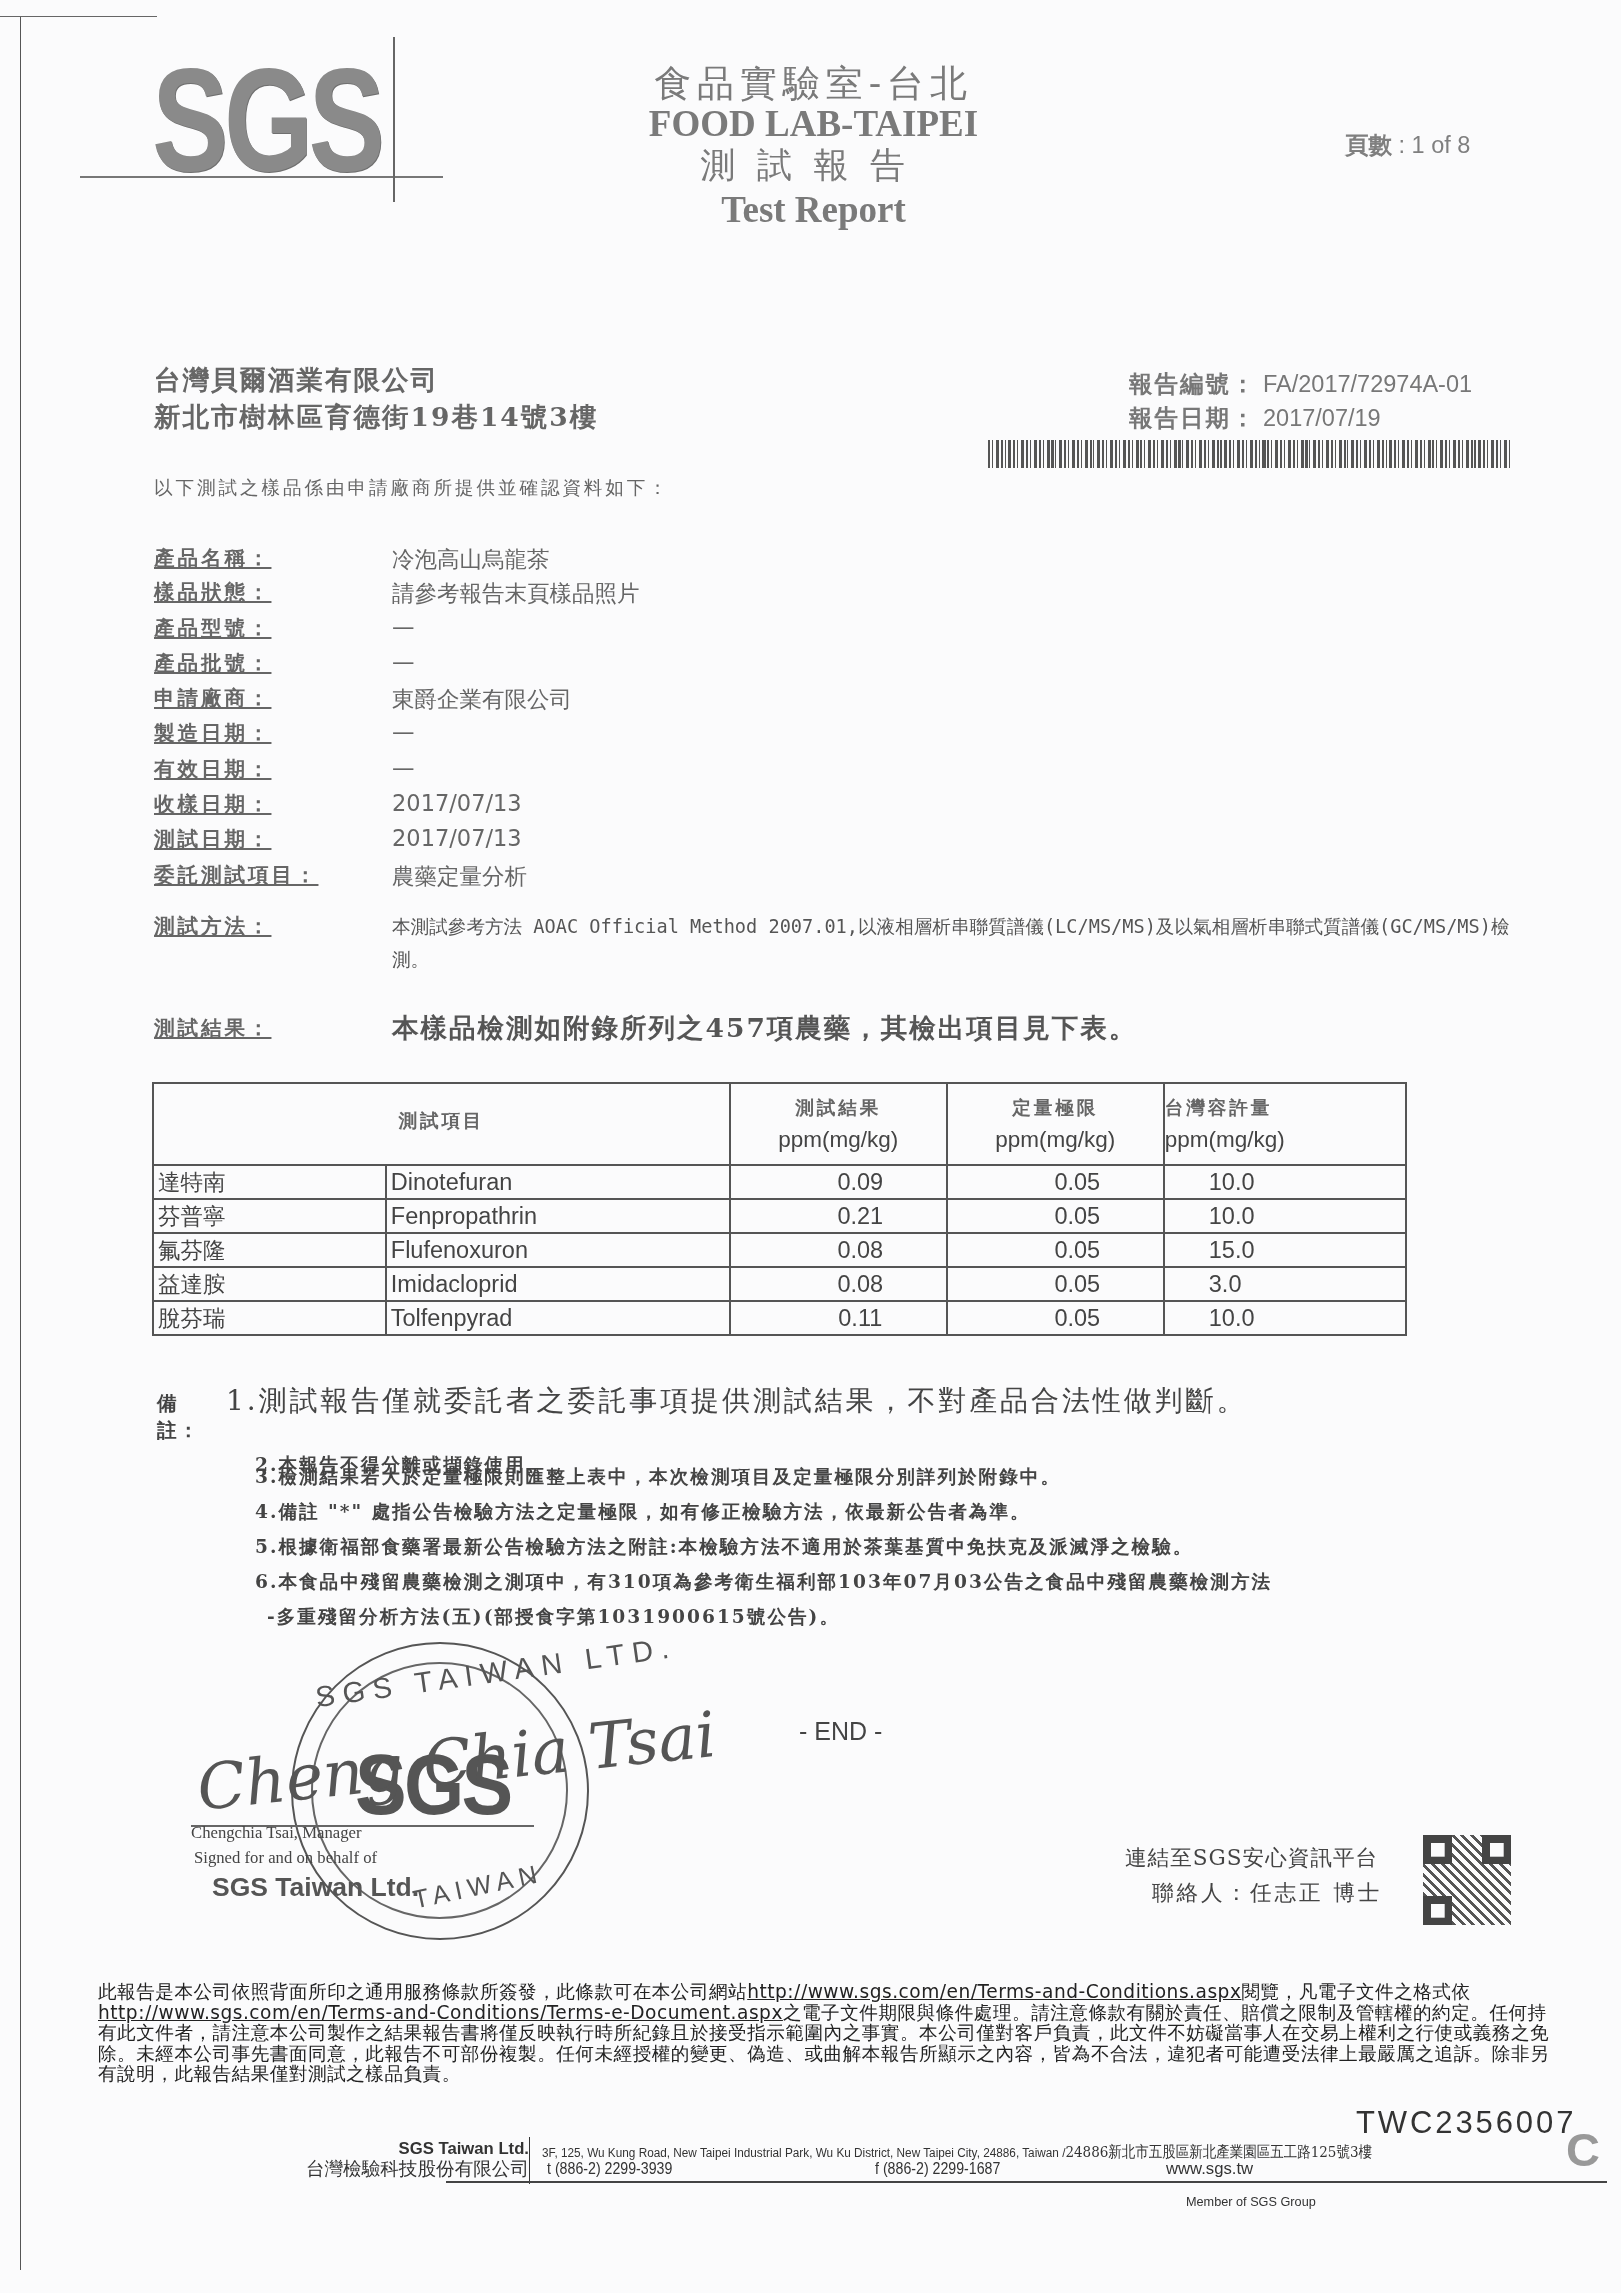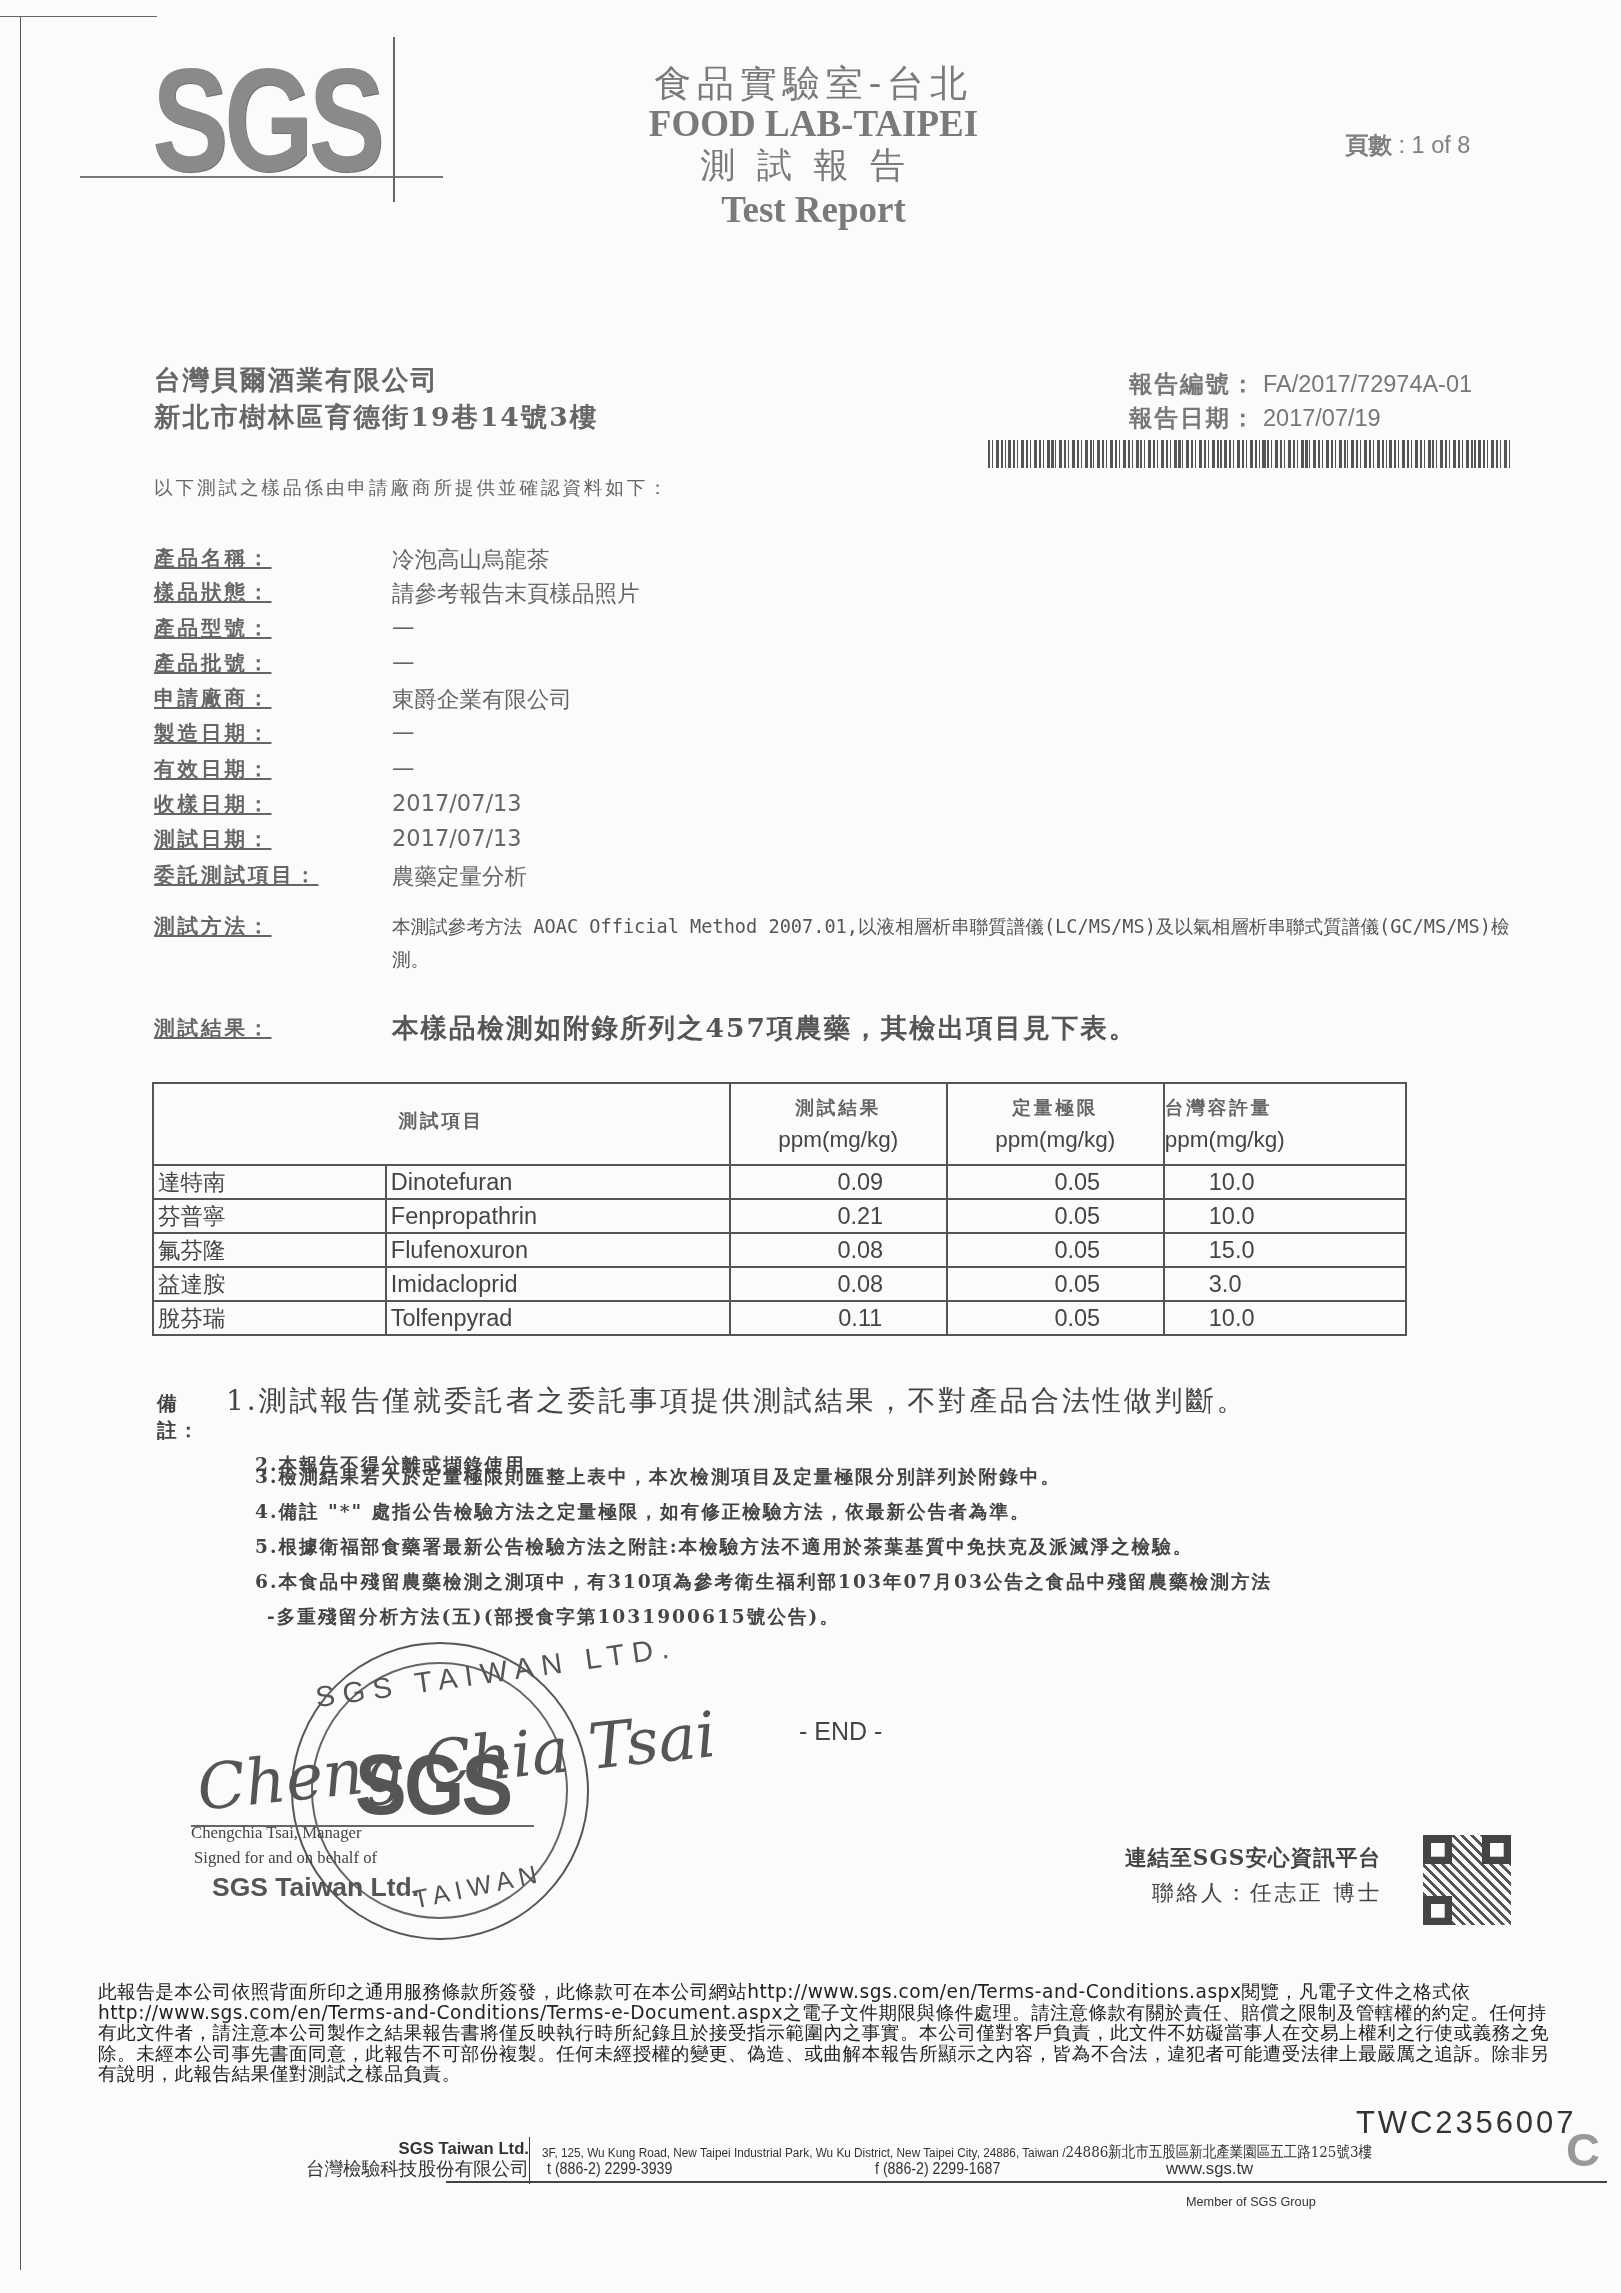--- a/index.html
+++ b/index.html
@@ -50,35 +50,35 @@
   .seal{left:291px;top:1642px;width:294px;height:294px;border:2.9px solid #555;border-radius:50%;}
   .seal-inner{position:absolute;left:17.6px;top:17.6px;width:253px;height:253px;border:2px solid #666;border-radius:50%;}
   .seal-logo{left:355px;top:1735px;font-family:"Liberation Sans",sans-serif;font-weight:bold;font-size:86px;color:#555;letter-spacing:-2.9px;transform:scaleX(0.9);transform-origin:left top;}
   .seal-top{left:314px;top:1656px;font-family:"Liberation Sans",sans-serif;font-size:29px;color:#555;letter-spacing:7.8px;transform:rotate(-8deg);}
   .seal-bottom{left:412px;top:1872px;font-family:"Liberation Sans",sans-serif;font-size:25.5px;color:#555;letter-spacing:5.9px;transform:rotate(-12deg);}
   .sig-script{left:196px;top:1725px;font-family:"DejaVu Serif",serif;font-style:italic;font-size:63px;color:#555;transform:rotate(-6deg);}
   .sig-line{left:191px;top:1825px;width:343px;height:2px;background:#666;}
   .sig-name{left:191px;top:1823px;font-size:16.7px;font-family:"Liberation Serif",serif;color:#444;}
   .sig-on{left:194px;top:1848px;font-size:16.7px;font-family:"Liberation Serif",serif;color:#444;}
   .sig-co{left:212px;top:1872px;font-size:26.5px;font-weight:bold;font-family:"Liberation Sans",sans-serif;color:#555;}
-  .link-lbl{left:1125px;top:1843px;font-size:21.6px;color:#444;letter-spacing:1px;font-weight:bold;}
+  .link-lbl{left:1125px;top:1843px;font-size:21.6px;color:#444;letter-spacing:1px;}
   .contact{left:1152px;top:1878px;font-size:21.6px;color:#444;letter-spacing:2.9px;}
   .qr{left:1423px;top:1835px;width:88px;height:90px;
       background:
         linear-gradient(#fbfbfc,#fbfbfc) 7.8px 7.8px/13.7px 13.7px no-repeat,
         linear-gradient(#444,#444) 0 0/29px 29px no-repeat,
         linear-gradient(#fbfbfc,#fbfbfc) 67px 7.8px/13.7px 13.7px no-repeat,
         linear-gradient(#444,#444) 59px 0/29px 29px no-repeat,
         linear-gradient(#fbfbfc,#fbfbfc) 7.8px 69px/13.7px 13.7px no-repeat,
         linear-gradient(#444,#444) 0 61px/29px 29px no-repeat,
         repeating-linear-gradient(45deg,#555 0 2.9px,#fbfbfc 2.9px 6.9px),
         repeating-linear-gradient(-45deg,#555 0 2px,#fbfbfc 2px 5.9px);
       }
   .disclaimer{left:98px;top:1982px;width:1460px;font-size:18.6px;line-height:20.6px;color:#222;font-family:"DejaVu Sans",sans-serif;letter-spacing:0.5px;}
-  .disclaimer a{color:#222;}
+  .disclaimer a{color:#222;text-decoration:underline;}
   .twc{left:1356px;top:2105px;font-size:31px;color:#333;font-family:"Liberation Sans",sans-serif;letter-spacing:2.9px;}
   .footer-en{left:333px;top:2139px;width:196px;text-align:right;font-size:16.7px;font-weight:bold;color:#333;font-family:"Liberation Sans",sans-serif;}
   .footer-zh{left:225px;top:2156px;width:304px;text-align:right;font-size:18.6px;color:#333;}
   .footer-vline{left:529px;top:2137px;width:1px;height:47px;background:#333;}
   .footer-addr{left:542px;top:2142px;font-size:13.7px;color:#333;font-family:"Liberation Sans",sans-serif;white-space:nowrap;transform:scaleX(0.86);transform-origin:left top;}
   .footer-addr .zh{font-family:"DejaVu Serif",serif;font-size:15.7px;}
   .footer-t{left:547px;top:2159px;font-size:16.7px;color:#333;font-family:"Liberation Sans",sans-serif;transform:scaleX(0.85);transform-origin:left top;}
   .footer-f{left:875px;top:2159px;font-size:16.7px;color:#333;font-family:"Liberation Sans",sans-serif;transform:scaleX(0.85);transform-origin:left top;}
   .footer-web{left:1166px;top:2159px;font-size:16.7px;color:#333;font-family:"Liberation Sans",sans-serif;}
   .footer-rule{left:446px;top:2181px;width:1161px;height:2px;background:#444;}

